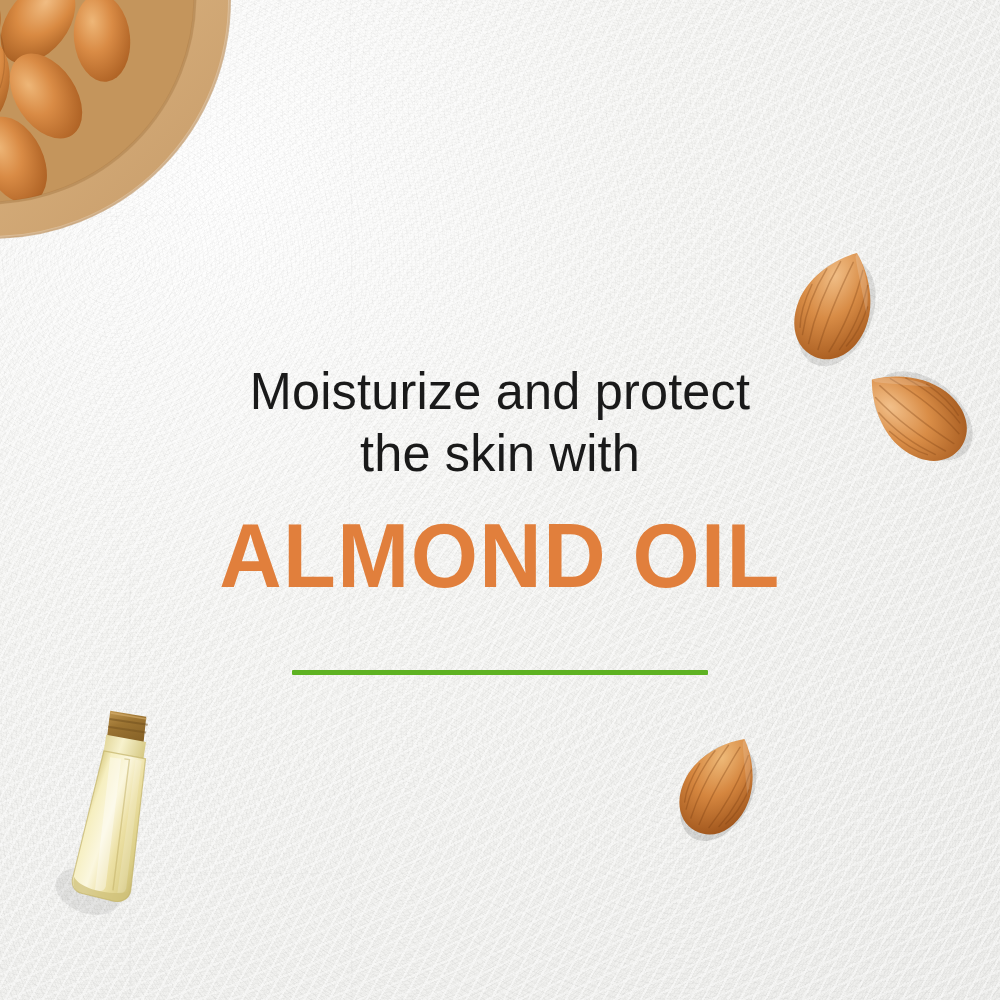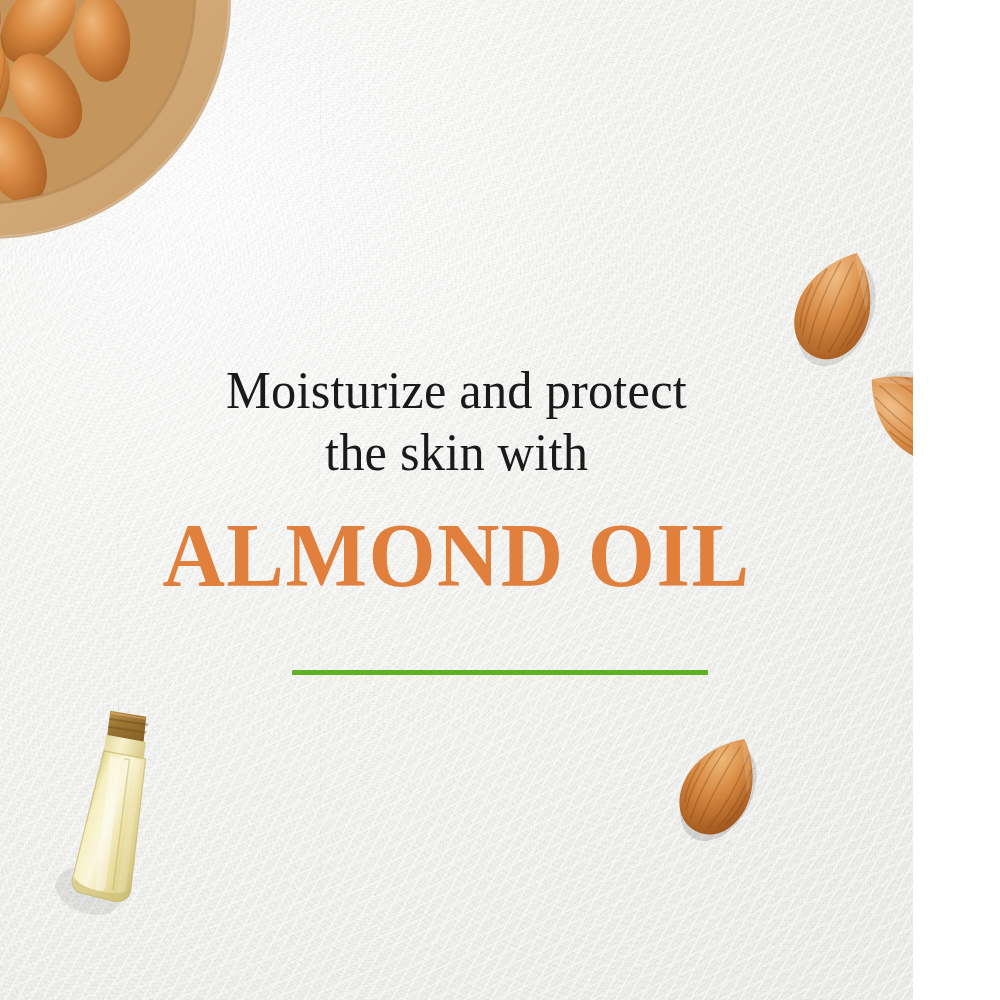--- a/index.html
+++ b/index.html
@@ -2,25 +2,25 @@
 <html><head>
 <meta charset="utf-8">
 <style>
   html, body {
     margin: 0;
     padding: 0;
     background: #ffffff;
   }
   #poster {
     position: relative;
-    width: 913px;
+    width: 1000px;
     height: 1000px;
     overflow: hidden;
     background-color: #f3f3f1;
-    font-family: Liberation Serif, serif;
+    font-family: Liberation Sans, sans-serif;
     -webkit-font-smoothing: antialiased;
   }
 
   
   .bg-base {
     position: absolute;
     inset: 0;
     background:
       radial-gradient(circle at 22% 18%, #ffffff 0%, #f6f6f4 40%, #eeeeec 100%);
   }

